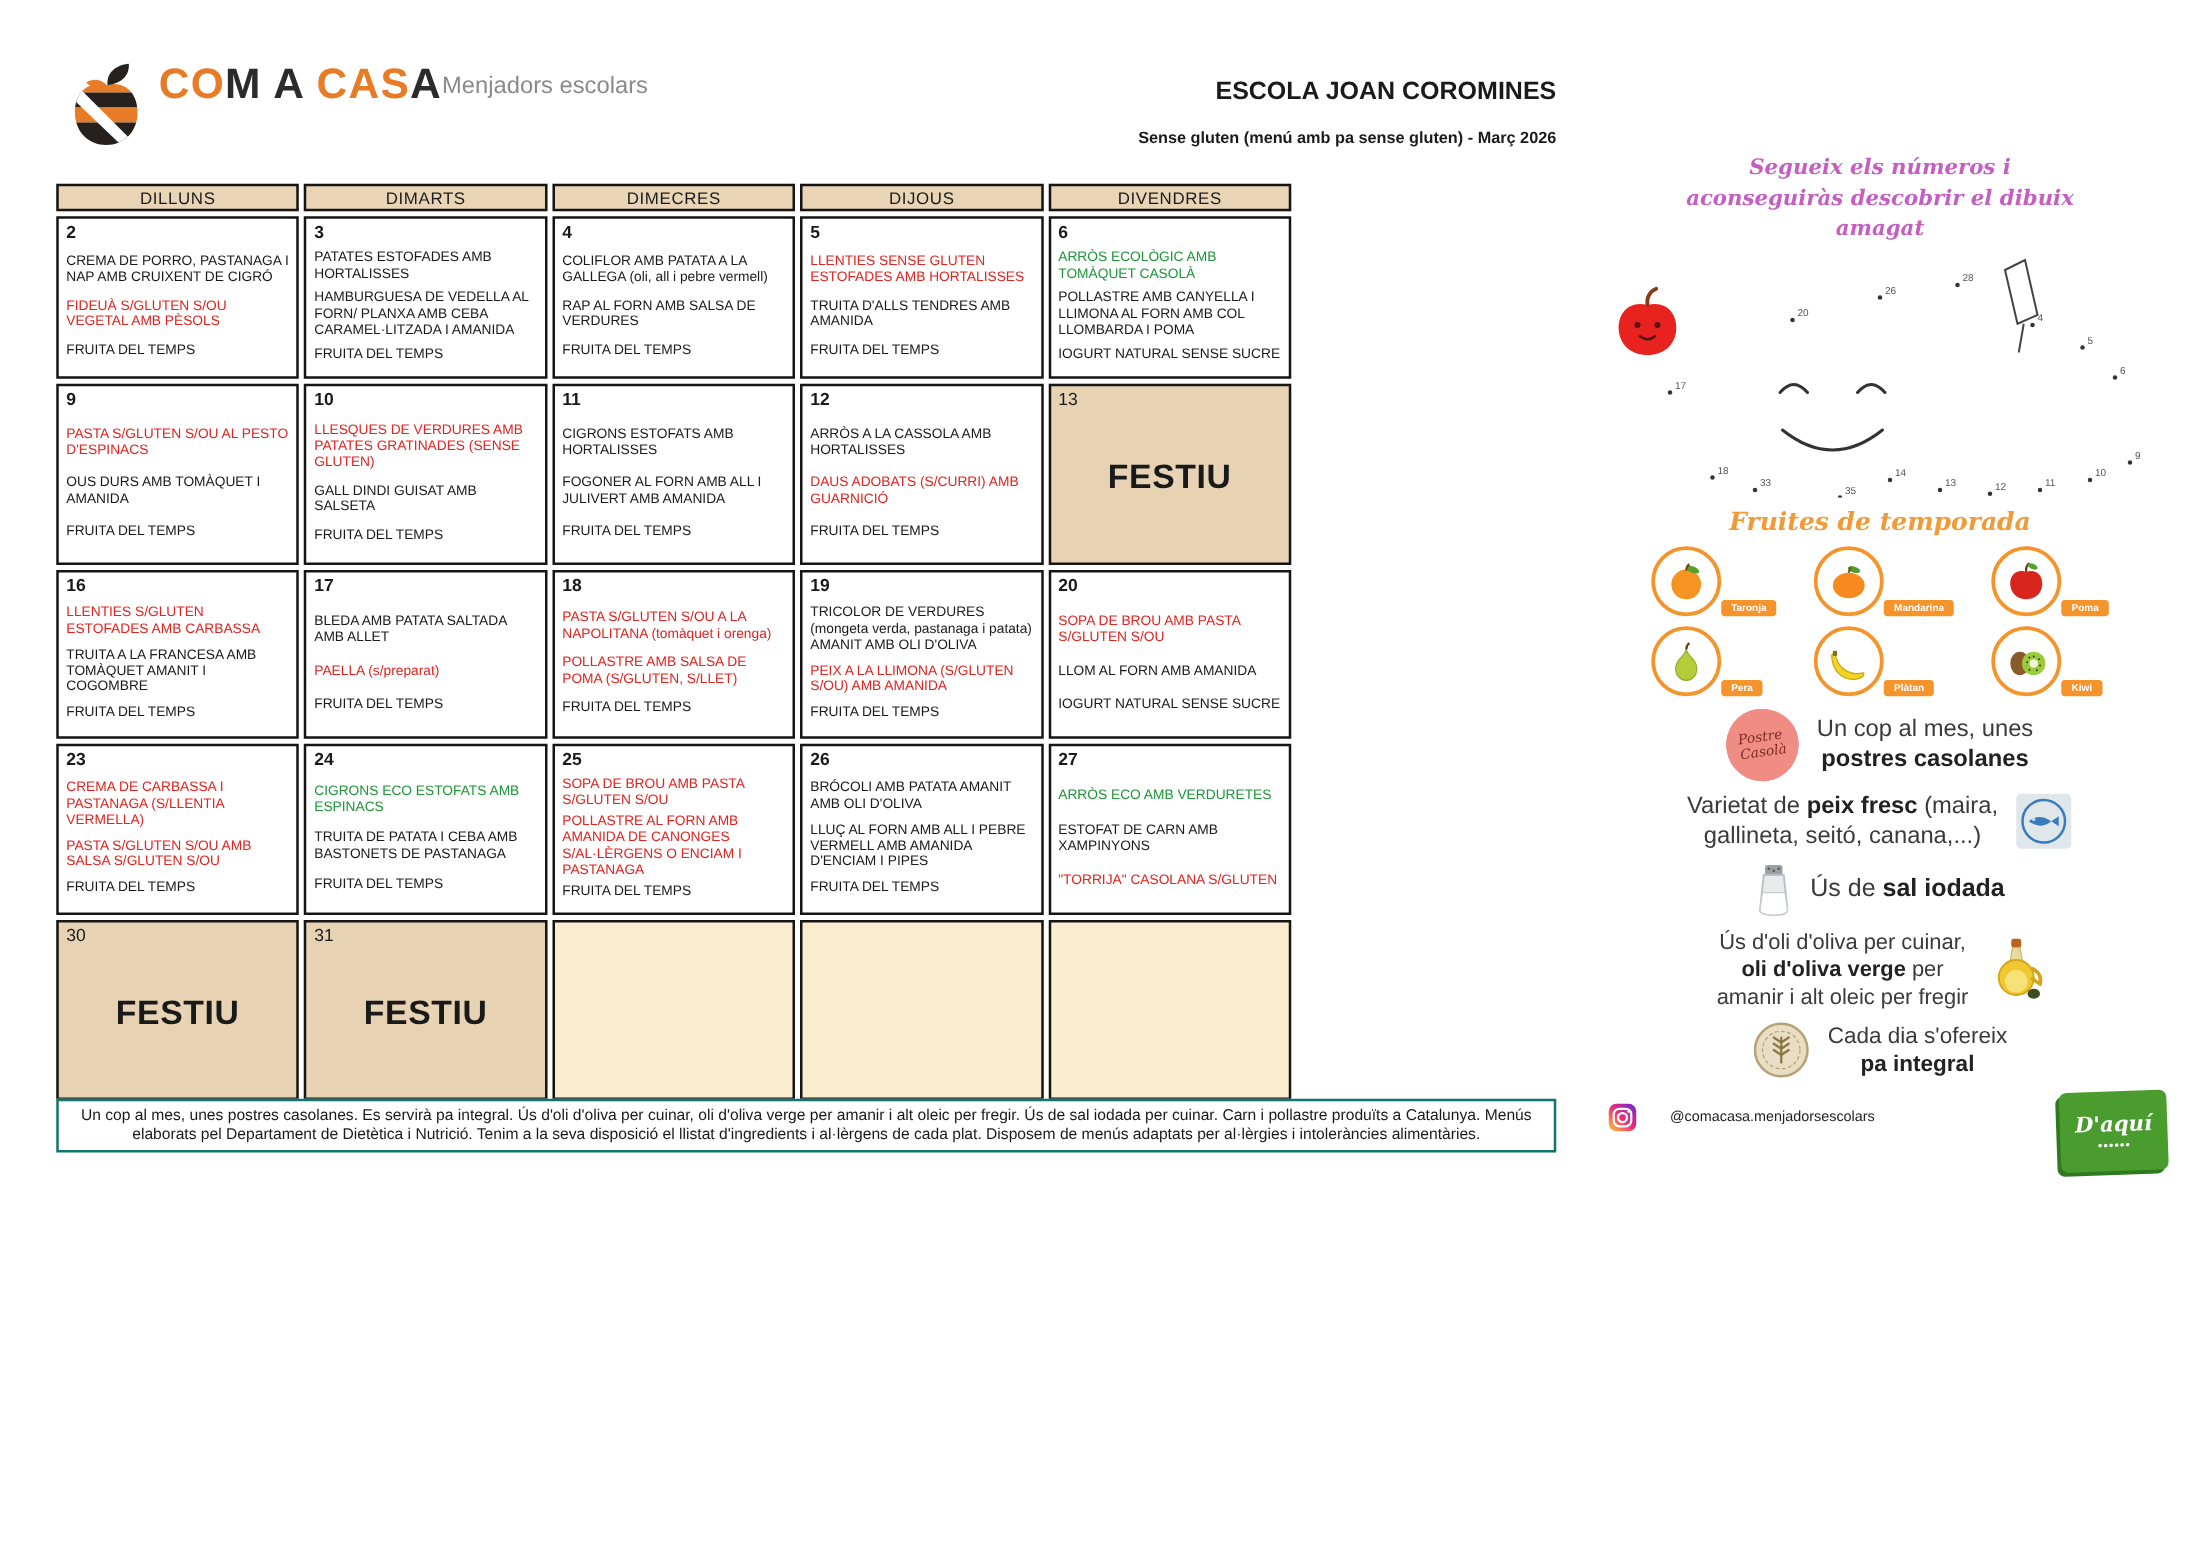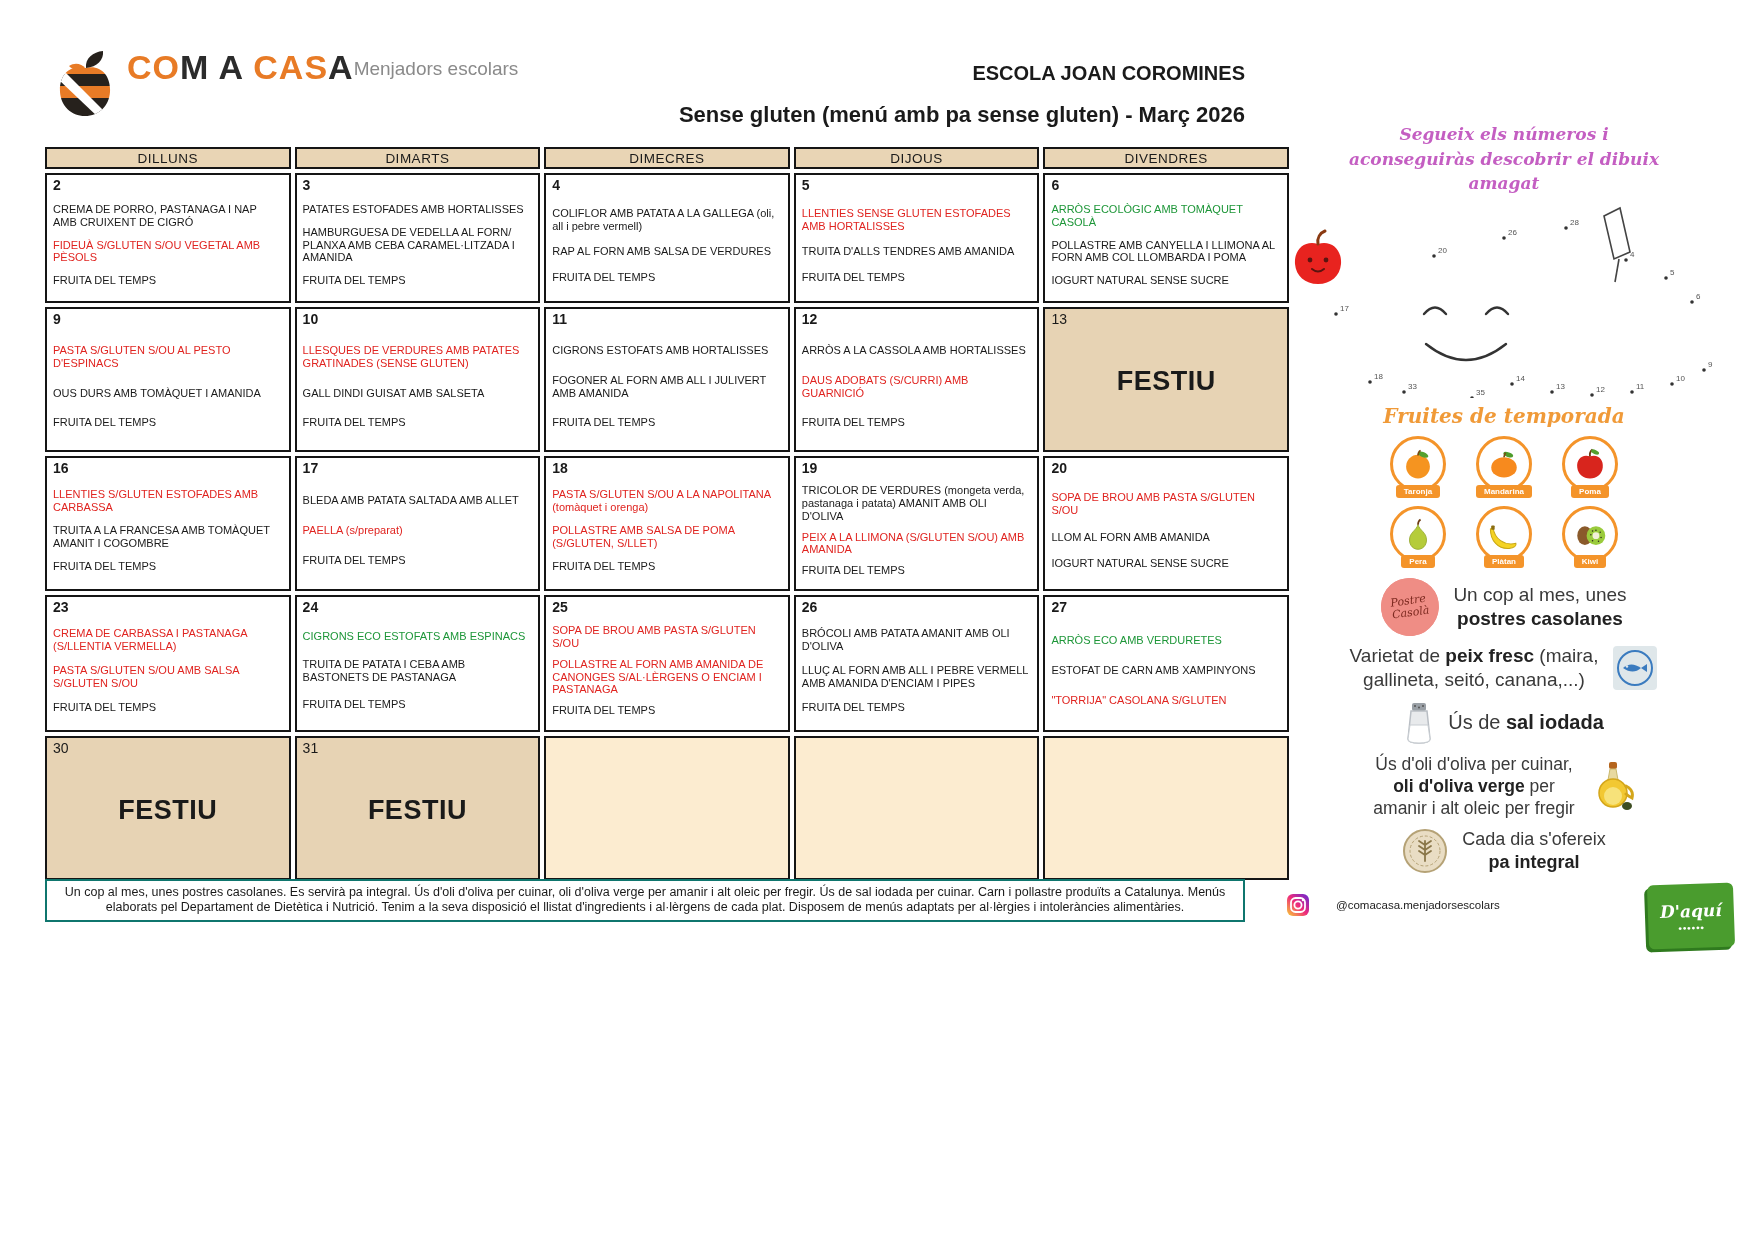--- a/index.html
+++ b/index.html
@@ -10,24 +10,24 @@
   .logo{position:absolute;left:55px;top:50px;display:flex;align-items:flex-start;gap:12px;}
   .logo-text{display:flex;flex-direction:row;align-items:center;}
   .brand{font-size:34px;font-weight:bold;letter-spacing:1px;line-height:1;}
   .seg-orange{color:#e87b26;}
   .seg-dark{color:#2b2b2b;}
   .logo-sub{font-size:19px;color:#8a8a8a;margin-top:4px;}
 
   
   .titles{position:absolute;right:509px;top:62px;text-align:right;width:600px;}
   .school-title{font-size:20px;font-weight:bold;}
-  .menu-title{font-size:22px;font-weight:bold;margin-top:17px;}
+  .menu-title{font-size:13px;font-weight:bold;margin-top:17px;}
 
   
-  .calendar{position:absolute;left:45px;top:147px;width:1244px;
+  .calendar{position:absolute;left:45px;top:147px;width:988px;
             display:grid;grid-template-columns:repeat(5,1fr);
             grid-template-rows:22px 130px 145px 135px 137px 144px;gap:4px;}
   .day-header{background:#e9d5b5;border:2px solid #151515;display:flex;align-items:center;
               justify-content:center;font-size:13.5px;letter-spacing:.5px;}
   .day-cell{background:#ffffff;border:2px solid #151515;display:flex;flex-direction:column;
             padding:1px 3px;box-sizing:border-box;}
   .day-num{font-weight:bold;font-size:14px;padding:1px 3px;}
   .dishes{flex:1;display:flex;flex-direction:column;justify-content:space-evenly;padding:0 3px 4px;}
   .dish{text-align:left;font-size:11px;line-height:1.18;}
   .c-black{color:#1a1a1a;}
@@ -46,21 +46,21 @@
 
   
   .sidebar{position:absolute;left:1260px;top:122px;width:488px;
            display:flex;flex-direction:column;align-items:center;}
   .puzzle-heading{text-align:center;font-family:"DejaVu Serif",serif;font-style:italic;
                   font-weight:bold;font-size:17px;color:#c45ec2;line-height:1.45;}
   .puzzle-wrap{margin-top:6px;}
   .fruits-title{font-family:"DejaVu Serif",serif;font-style:italic;font-weight:bold;
                 font-size:20px;color:#f09a38;margin-top:2px;}
   .fruits-grid{display:grid;grid-template-columns:repeat(3,auto);gap:8px 30px;margin-top:8px;}
-  .fruit{display:flex;flex-direction:column;align-items:center;}
+  .fruit{display:flex;flex-direction:row;align-items:flex-end;}
   .fruit-circle{width:50px;height:50px;border:3px solid #f4942a;border-radius:50%;background:#fff;
                 display:flex;align-items:center;justify-content:center;}
   .fruit-label{margin-top:-7px;background:#f4942a;color:#fff;font-size:8px;font-weight:bold;
                padding:2px 8px;border-radius:3px;z-index:2;}
   .note-row{display:flex;align-items:center;justify-content:center;gap:14px;}
   .note-text{font-size:19px;color:#3a3a3a;text-align:center;line-height:1.28;}
   .note-text b{color:#222;}
   .mt8{margin-top:8px;} .mt10{margin-top:10px;}
   .note-sal .note-text{font-size:20px;}
   .note-oli .note-text{font-size:17.5px;}

